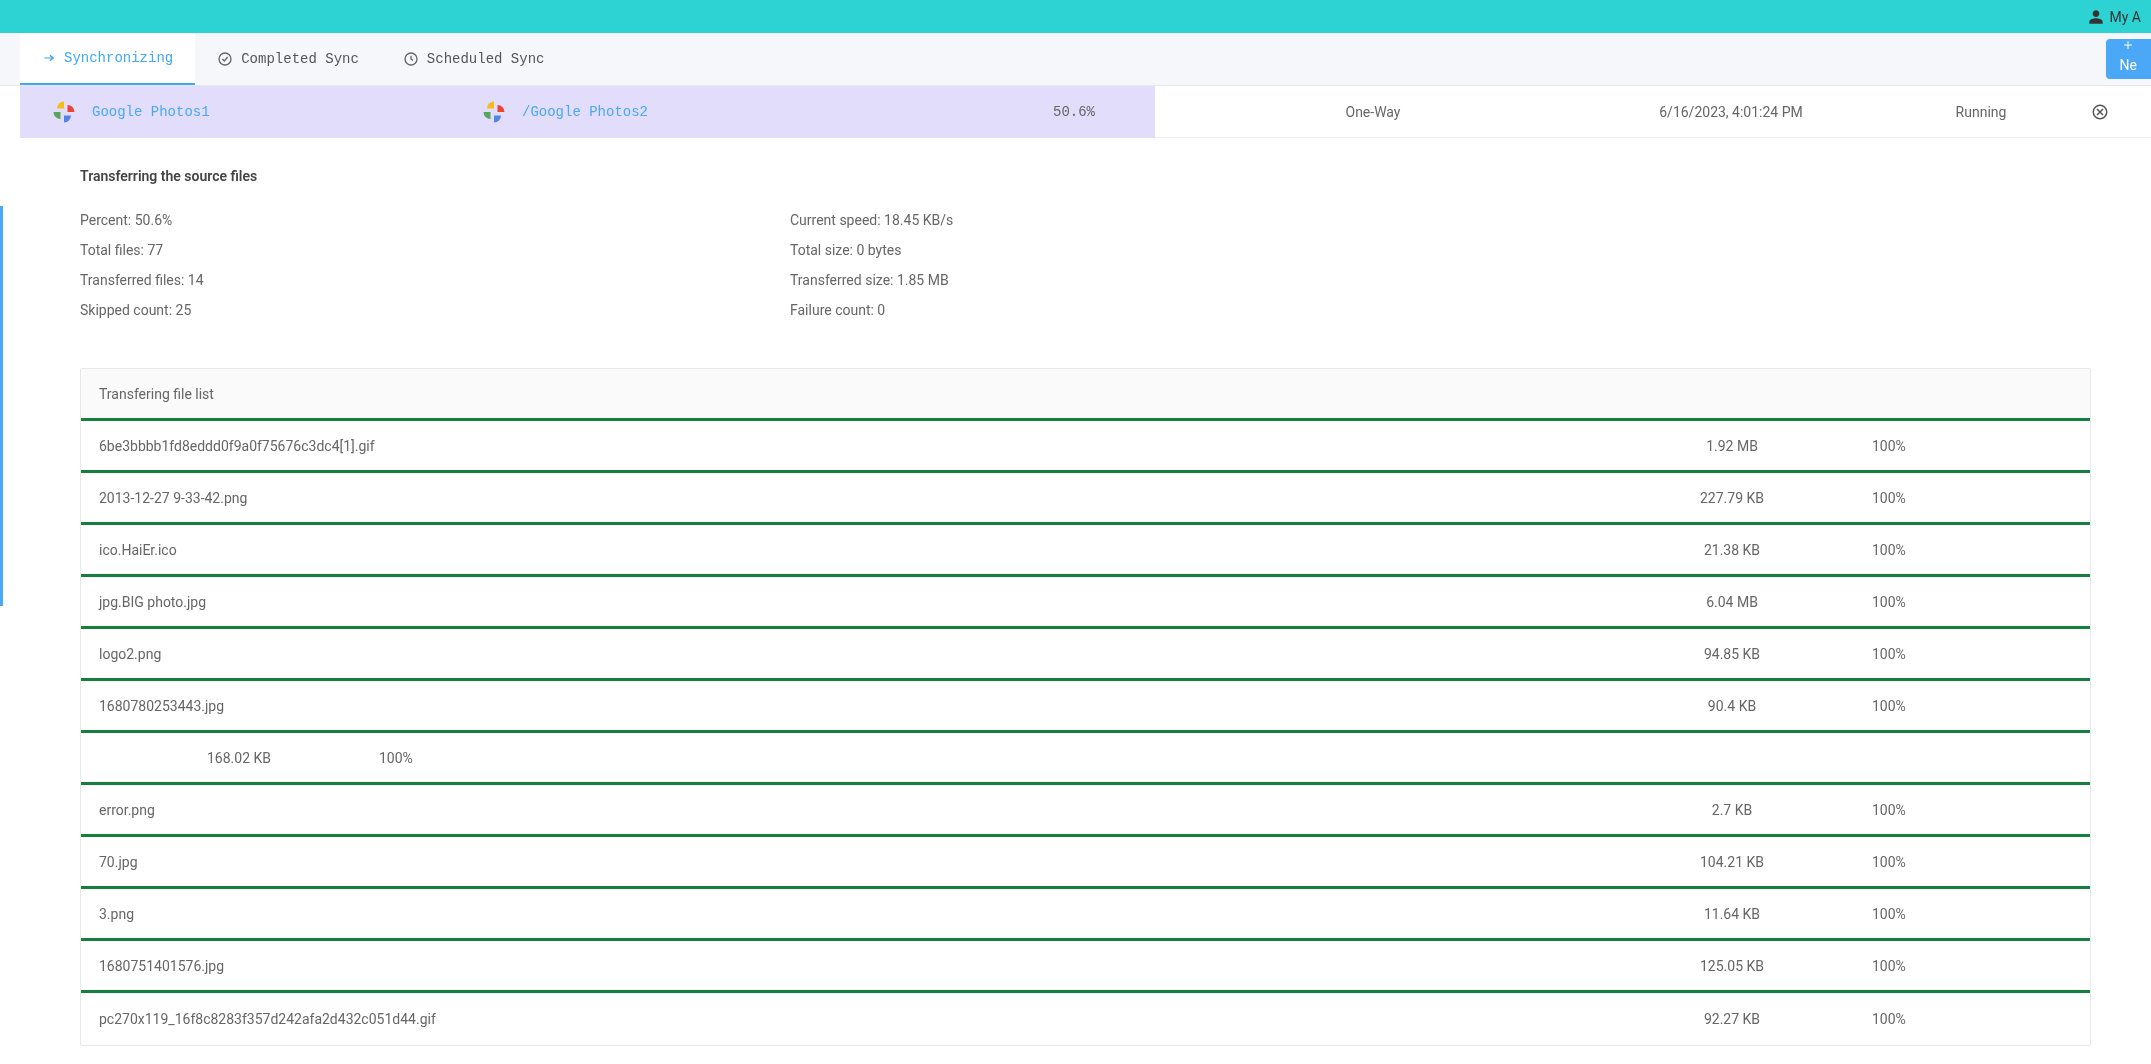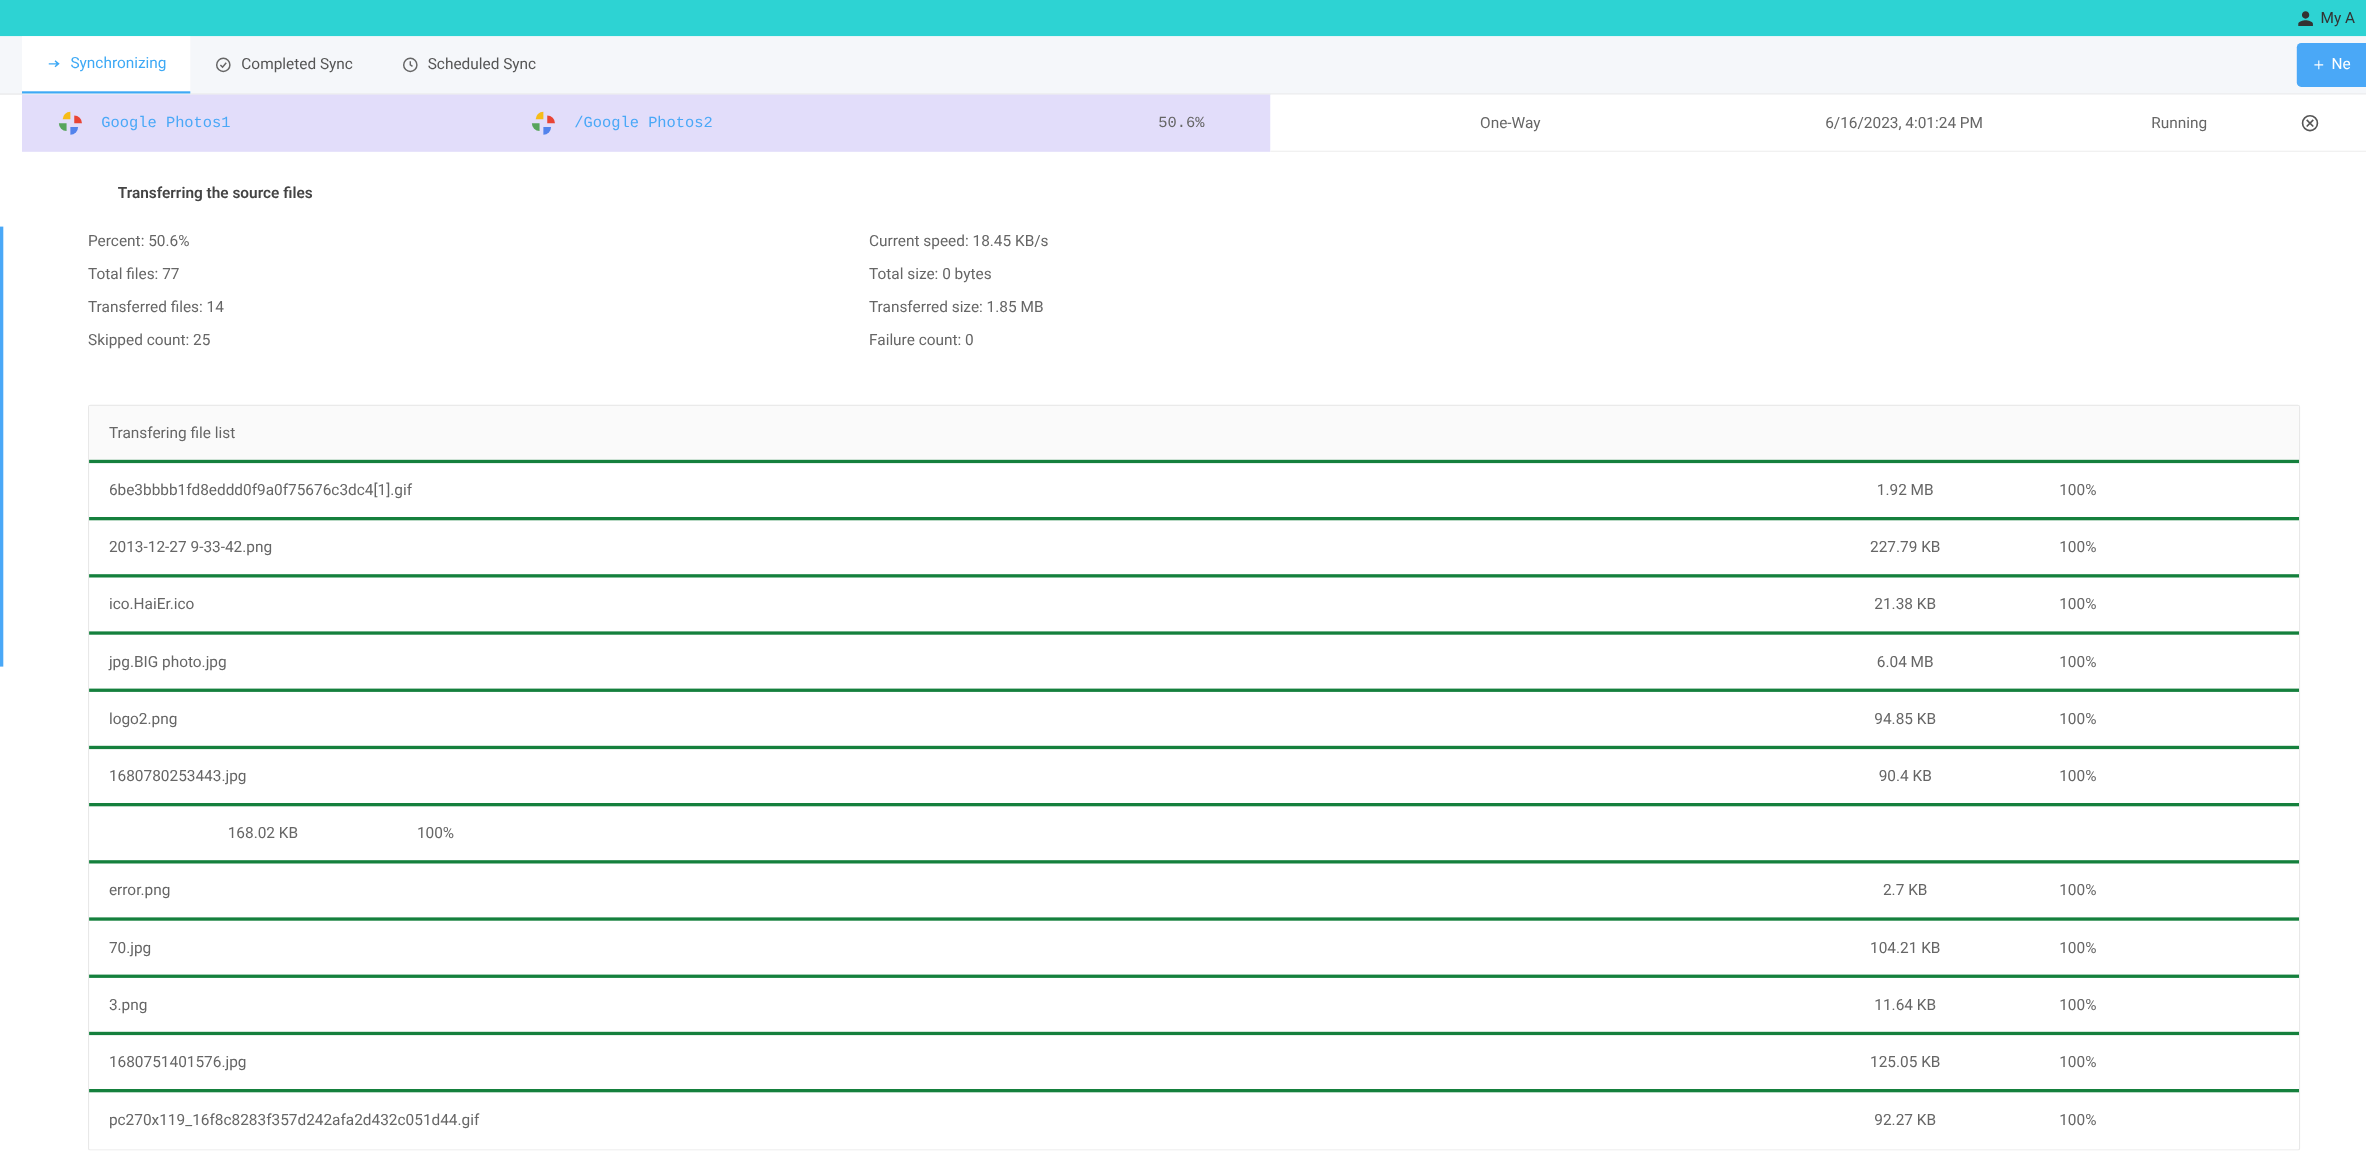--- a/index.html
+++ b/index.html
@@ -40,39 +40,41 @@
   }
   .tab {
     display: flex;
     align-items: center;
     gap: 8px;
     padding: 0 22px;
     height: 52px;
     cursor: pointer;
     color: #555;
     font-size: 14px;
+    font-family: Liberation Mono, monospace;
   }
   .tab.active {
     background: #fff;
     color: #3ea9f5;
     border-bottom: 2px solid #3ea9f5;
   }
   .tab .icon { display: inline-flex; }
   .new-btn {
     background: #4aa8f7;
     color: #fff;
     display: flex;
     align-items: center;
     gap: 6px;
     height: 40px;
     padding: 0 14px;
     border-radius: 4px 0 0 4px;
     margin: 6px 0;
     cursor: pointer;
     font-size: 14px;
+    flex-direction: column;
   }
   .main {
     display: flex;
   }
   .left-gutter {
     width: 20px;
     border-left: 3px solid #4aa8f7;
     margin-top: 120px;
     height: 400px;
   }
@@ -116,21 +118,20 @@
   .sync-row .cancel { flex: 0 0 60px; text-align: center; cursor: pointer; }
   .gp-icon { width: 28px; height: 28px; display: inline-block; }
   .details {
     padding: 30px 60px 20px 60px;
   }
   .details h4 {
     font-size: 14px;
     font-weight: 600;
     color: #444;
     margin-bottom: 28px;
-    margin-left: 27px;
   }
   .stats {
     display: flex;
     margin-bottom: 30px;
   }
   .stats-col {
     flex: 0 0 710px;
     display: flex;
     flex-direction: column;
     gap: 14px;

